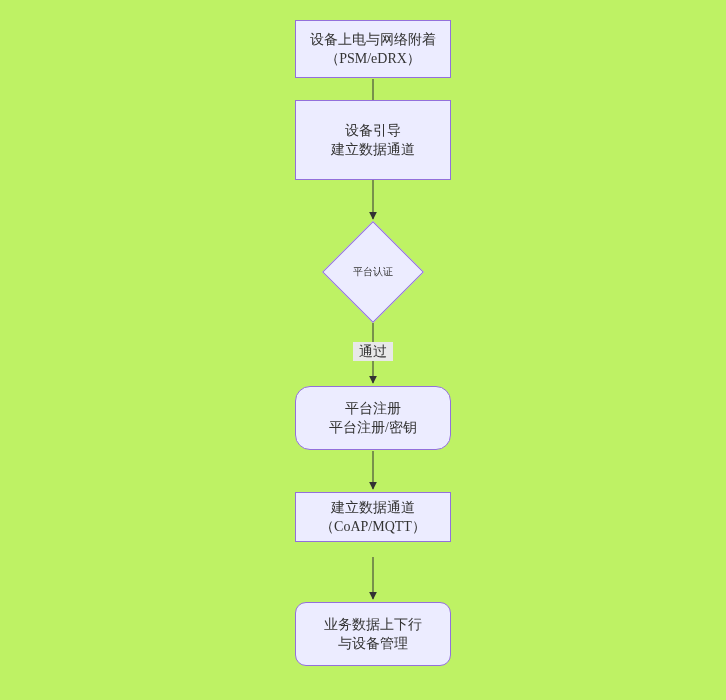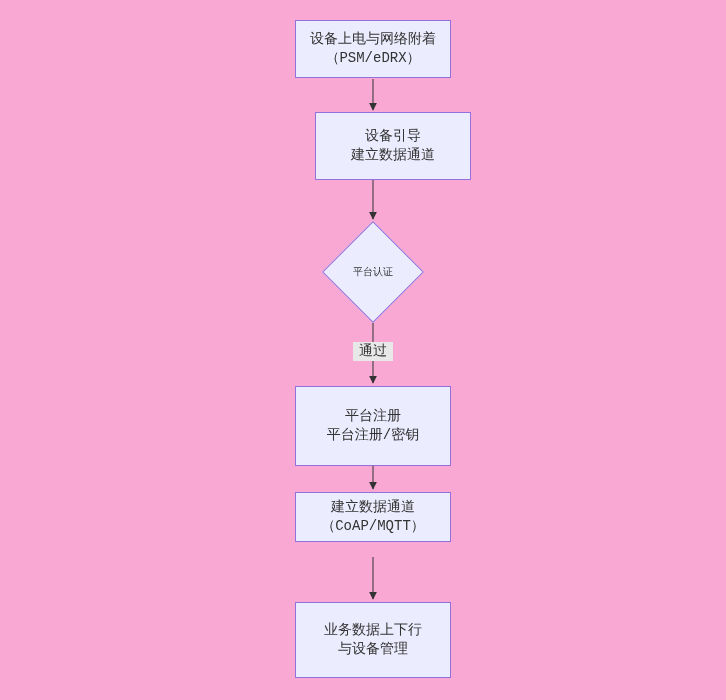--- a/index.html
+++ b/index.html
@@ -1,21 +1,21 @@
 <!DOCTYPE html>
 <html style="--node-fill: #ECECFF; --node-border: #9370DB; --line-color: #333333; --text-color: #333333; --edge-label-bg: #e8e8e8;"><head>
 <meta charset="utf-8">
 <style>
   html, body { margin: 0; padding: 0; background: #ffffff; }
   .canvas {
     position: relative;
     width: 726px;
     height: 700px;
-    background: #f9a8d4;
-    font-family: Liberation Mono, monospace;
+    background: #bef264;
+    font-family: Liberation Serif, serif;
     color: var(--text-color, #333333);
     overflow: hidden;
   }
   .node {
     position: absolute;
     left: 295px;
     width: 156px;
     box-sizing: border-box;
     background: var(--node-fill, #ECECFF);
     border: 1px solid var(--node-border, #9370DB);
@@ -80,38 +80,38 @@
     <line x1="373" y1="323" x2="373" y2="383" marker-end="url(#arrowhead)"></line>
     <line x1="373" y1="451" x2="373" y2="489" marker-end="url(#arrowhead)"></line>
     <line x1="373" y1="557" x2="373" y2="599" marker-end="url(#arrowhead)"></line>
   </svg>
 
   <div class="node" style="top:20px; height:58px;">
     <span class="node-line">设备上电与网络附着</span>
     <span class="node-line">（PSM/eDRX）</span>
   </div>
 
-  <div class="node" style="top:112px; height:68px;margin-left:20px;">
+  <div class="node" style="top:100px; height:80px;">
     <span class="node-line">设备引导</span>
     <span class="node-line">建立数据通道</span>
   </div>
 
   <div class="diamond-shape"></div>
   <div class="diamond-label">平台认证</div>
 
   <div class="edge-label">通过</div>
 
-  <div class="node" style="top:386px; height:80px;">
+  <div class="node" style="top:386px; height:64px;border-radius:15px;">
     <span class="node-line">平台注册</span>
     <span class="node-line">平台注册/密钥</span>
   </div>
 
   <div class="node" style="top:492px; height:50px;">
     <span class="node-line">建立数据通道</span>
     <span class="node-line">（CoAP/MQTT）</span>
   </div>
 
-  <div class="node" style="top:602px; height:76px;">
+  <div class="node" style="top:602px; height:64px;border-radius:11px;">
     <span class="node-line">业务数据上下行</span>
     <span class="node-line">与设备管理</span>
   </div>
 
 </div>
 
 </body></html>

